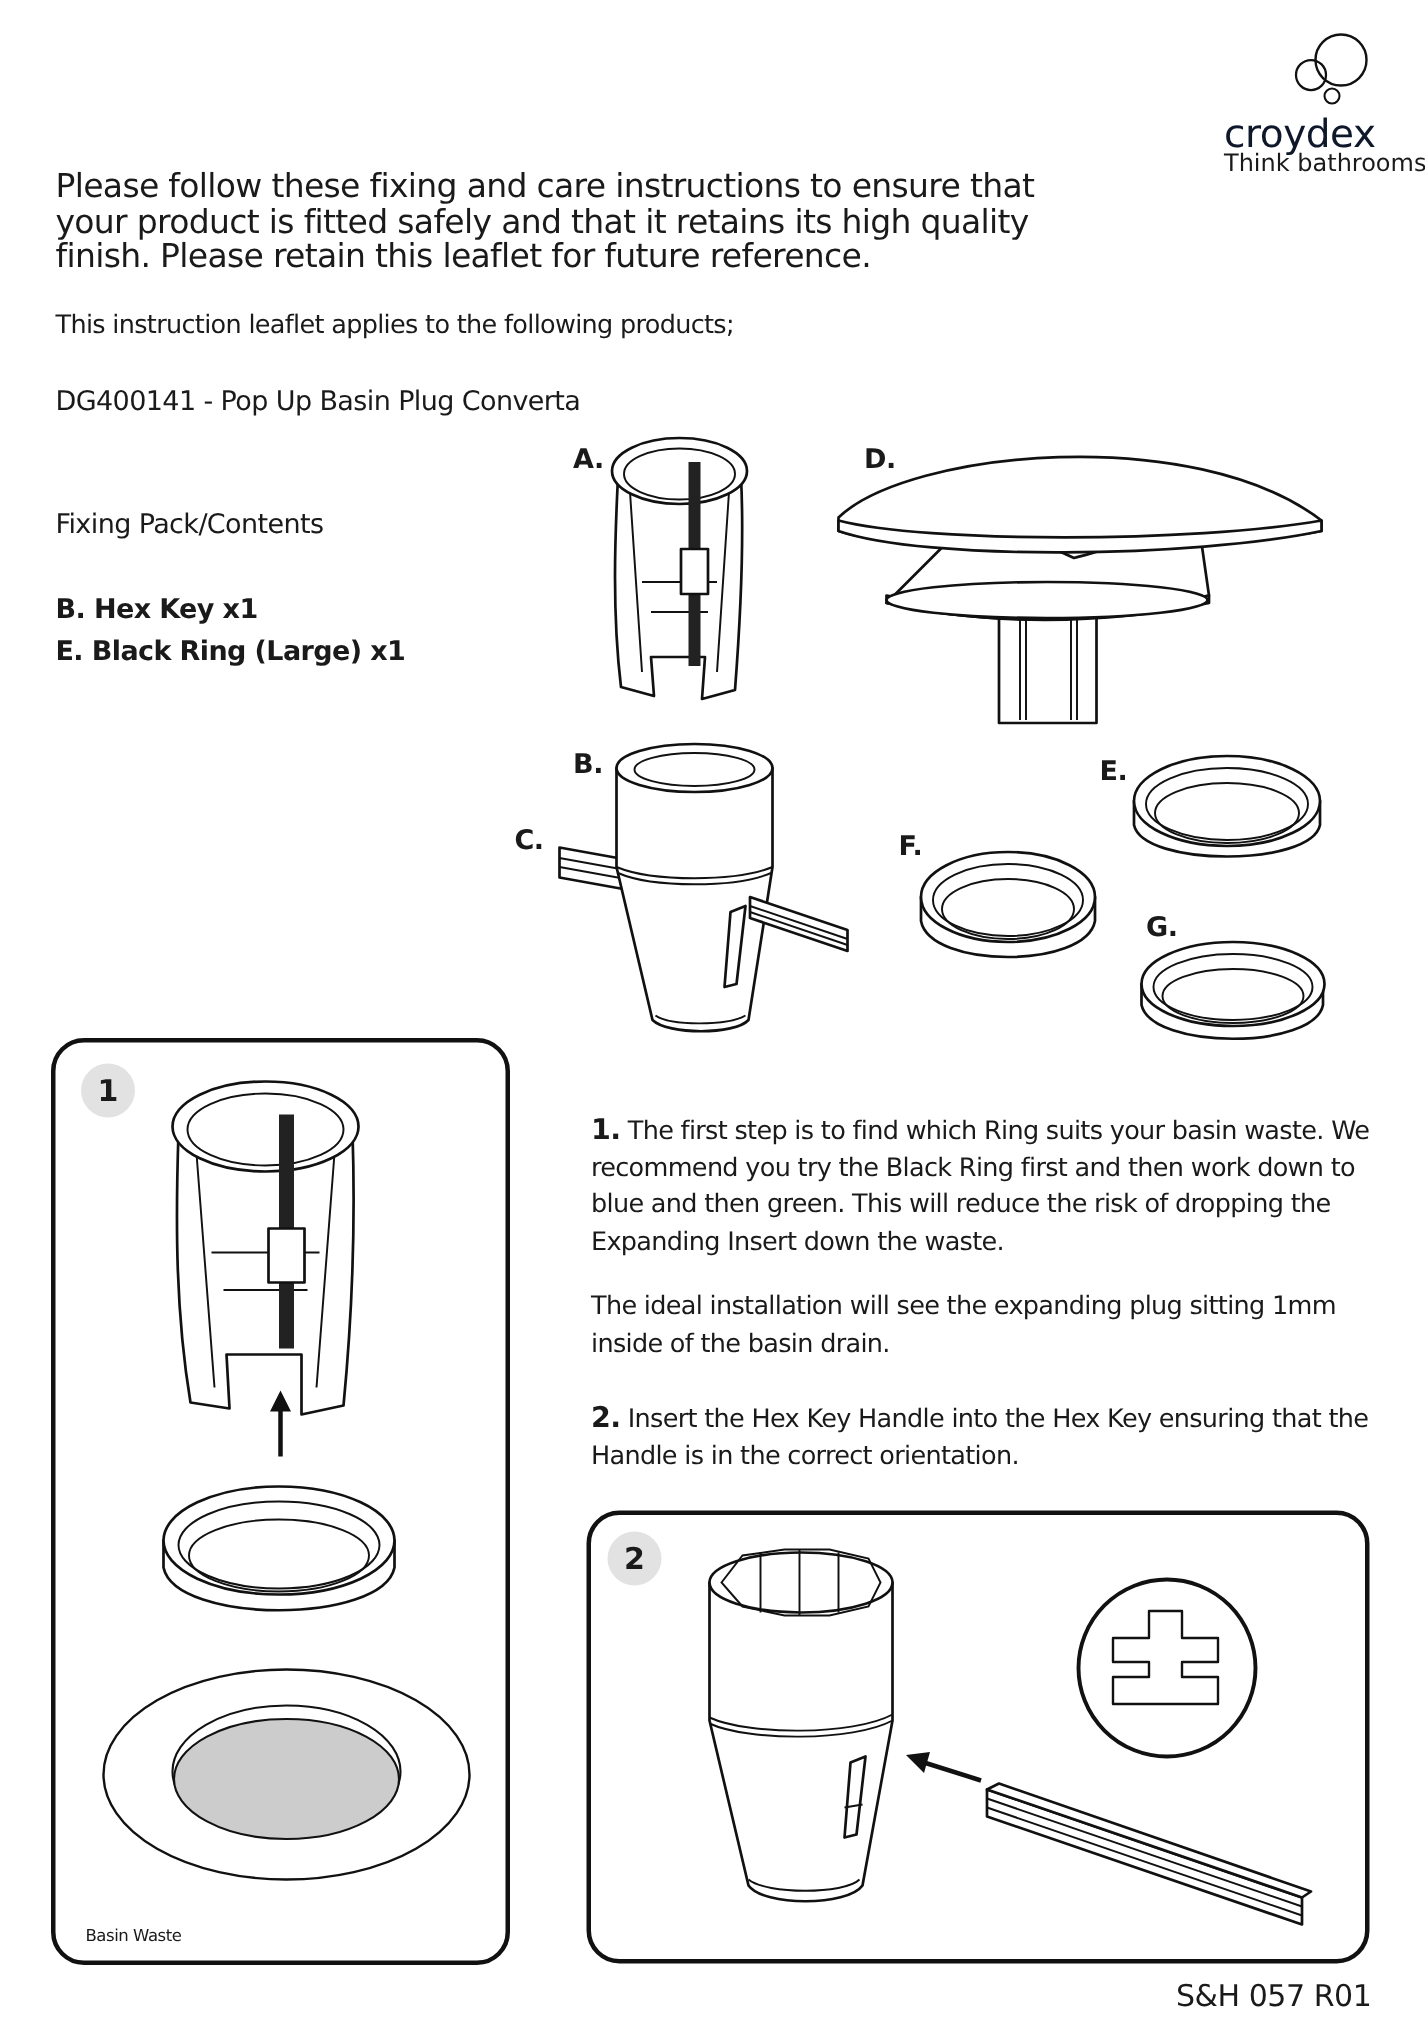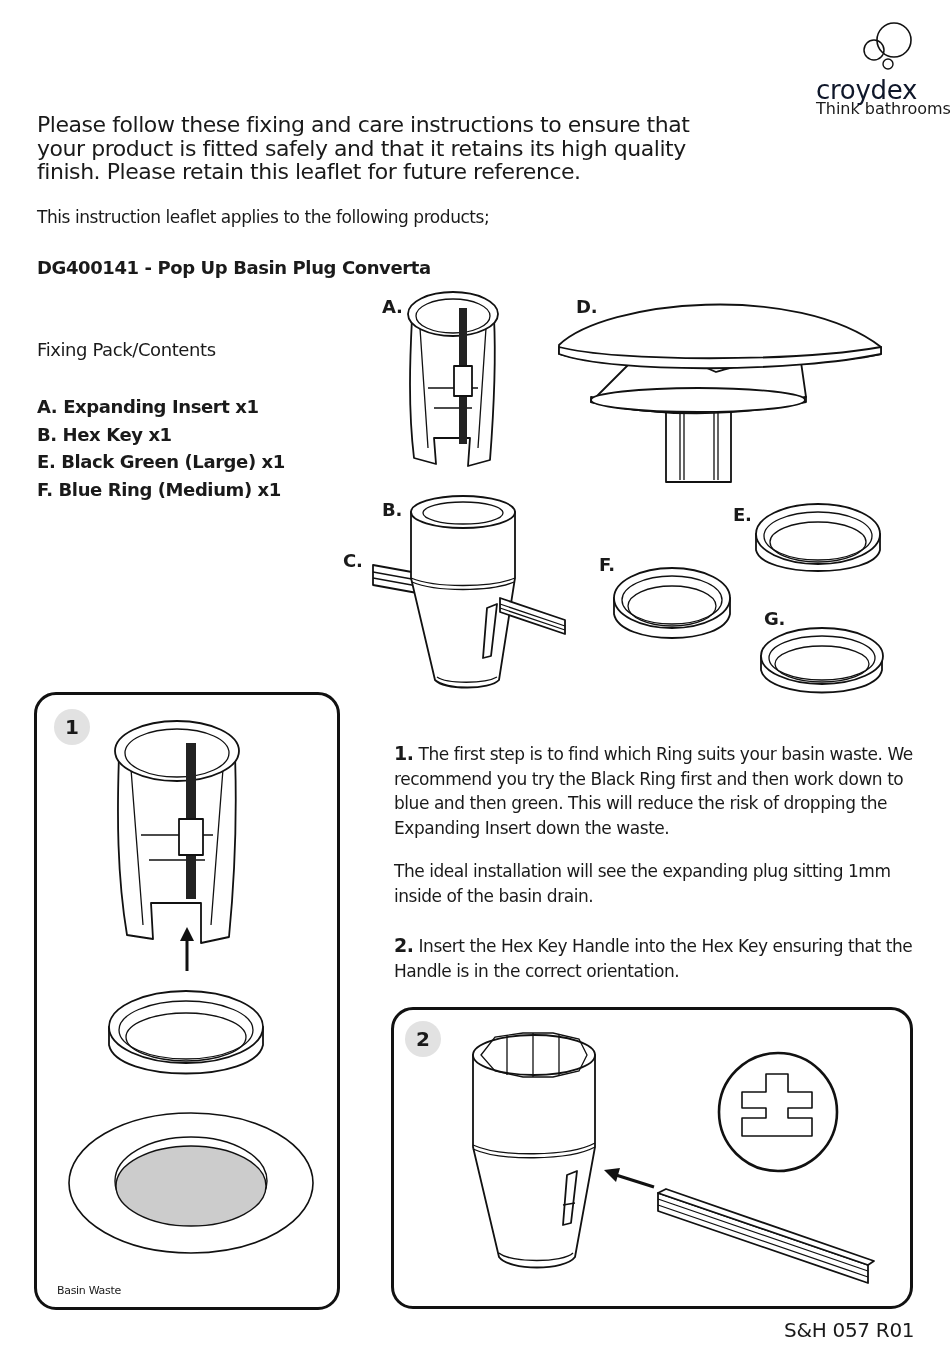--- a/index.html
+++ b/index.html
@@ -10,21 +10,21 @@
 
   
   .logo { left: 808px; top: 20px; width: 110px; height: 100px; }
   .logo svg { position: absolute; left: 50px; top: 0; }
   .logo-word { position: absolute; left: 8px; top: 55px; font-size: 26px; letter-spacing: -0.3px; color: #0f172a; font-family: "DejaVu Sans", sans-serif; font-weight: normal; }
   .logo-tag { position: absolute; left: 8px; top: 79px; font-size: 16px; color: #1a1a1a; white-space: nowrap; }
 
   
   .intro { left: 37px; top: 113px; width: 680px; font-size: 22px; line-height: 23.5px; letter-spacing: -0.45px; }
   .applies { left: 37px; top: 207px; font-size: 17px; letter-spacing: -0.45px; }
-  .product-title { left: 37px; top: 257px; font-size: 18px; font-weight: bold; letter-spacing: -0.4px; }
+  .product-title { left: 37px; top: 257px; font-size: 18px; font-weight: normal; letter-spacing: -0.4px; }
 
   .contents-heading { left: 37px; top: 339px; font-size: 18px; font-weight: normal; letter-spacing: -0.4px; }
   .contents-list { left: 37px; top: 393px; list-style: none; }
   .contents-list li { font-size: 18px; font-weight: bold; line-height: 27.5px; letter-spacing: -0.4px; white-space: nowrap; }
 
   .part-label { font-size: 18px; font-weight: bold; letter-spacing: -0.3px; }
 
   
   .step-box { border: 3px solid #111; border-radius: 22px; background: #fff; }
   .step-badge { position: absolute; width: 36px; height: 36px; border-radius: 50%; background: #e2e2e2; font-weight: bold; font-size: 20px; text-align: center; line-height: 36px; }
@@ -51,24 +51,22 @@
   <div class="logo-word">croydex</div>
   <div class="logo-tag">Think bathrooms</div>
 </div>
 
 <p class="abs intro">Please follow these fixing and care instructions to ensure that your product is fitted safely and that it retains its high quality finish. Please retain this leaflet for future reference.</p>
 <p class="abs applies">This instruction leaflet applies to the following products;</p>
 <h1 class="abs product-title">DG400141 - Pop Up Basin Plug Converta</h1>
 
 <h2 class="abs contents-heading">Fixing Pack/Contents</h2>
 <ul class="abs contents-list">
-  <li>A. Expanding Insert x1</li>
   <li>B. Hex Key x1</li>
-  <li>E. Black Green (Large) x1</li>
-  <li>F. Blue Ring (Medium) x1</li>
+  <li>E. Black Ring (Large) x1</li>
 </ul>
 
 <span class="abs part-label" style="left:382px;top:296px">A.</span>
 <span class="abs part-label" style="left:576px;top:296px">D.</span>
 <span class="abs part-label" style="left:382px;top:499px">B.</span>
 <span class="abs part-label" style="left:343px;top:550px">C.</span>
 <span class="abs part-label" style="left:733px;top:504px">E.</span>
 <span class="abs part-label" style="left:599px;top:554px">F.</span>
 <span class="abs part-label" style="left:764px;top:608px">G.</span>
 

